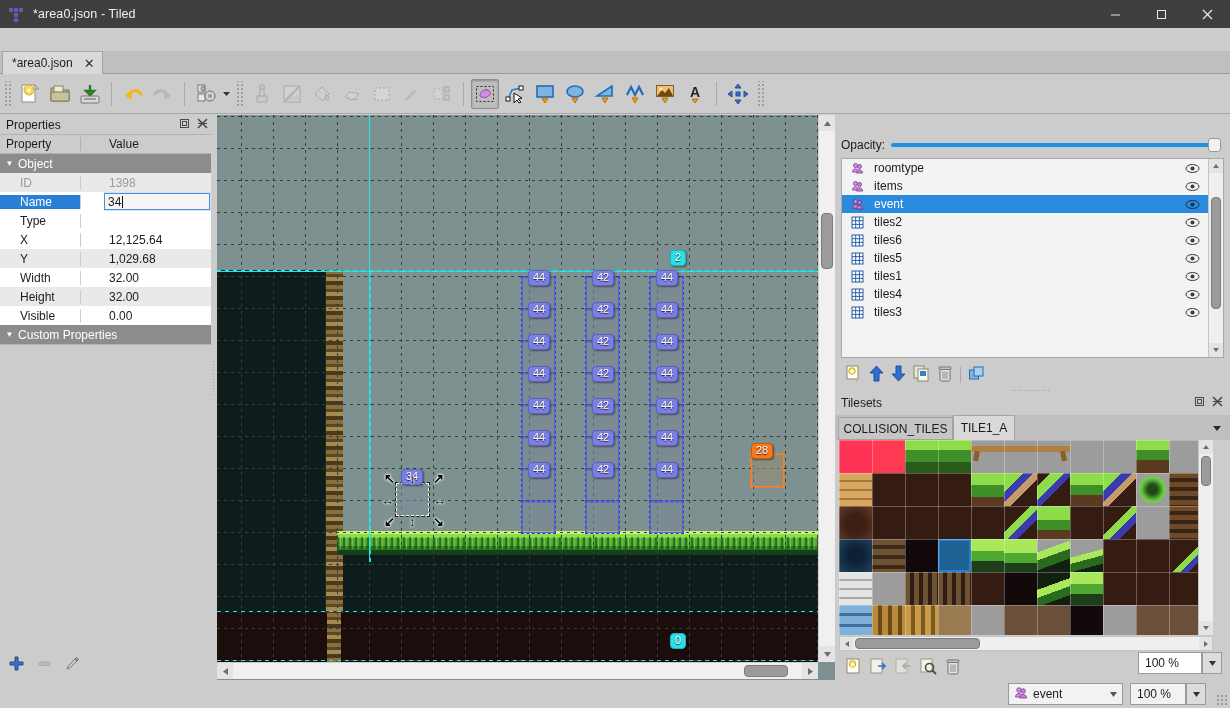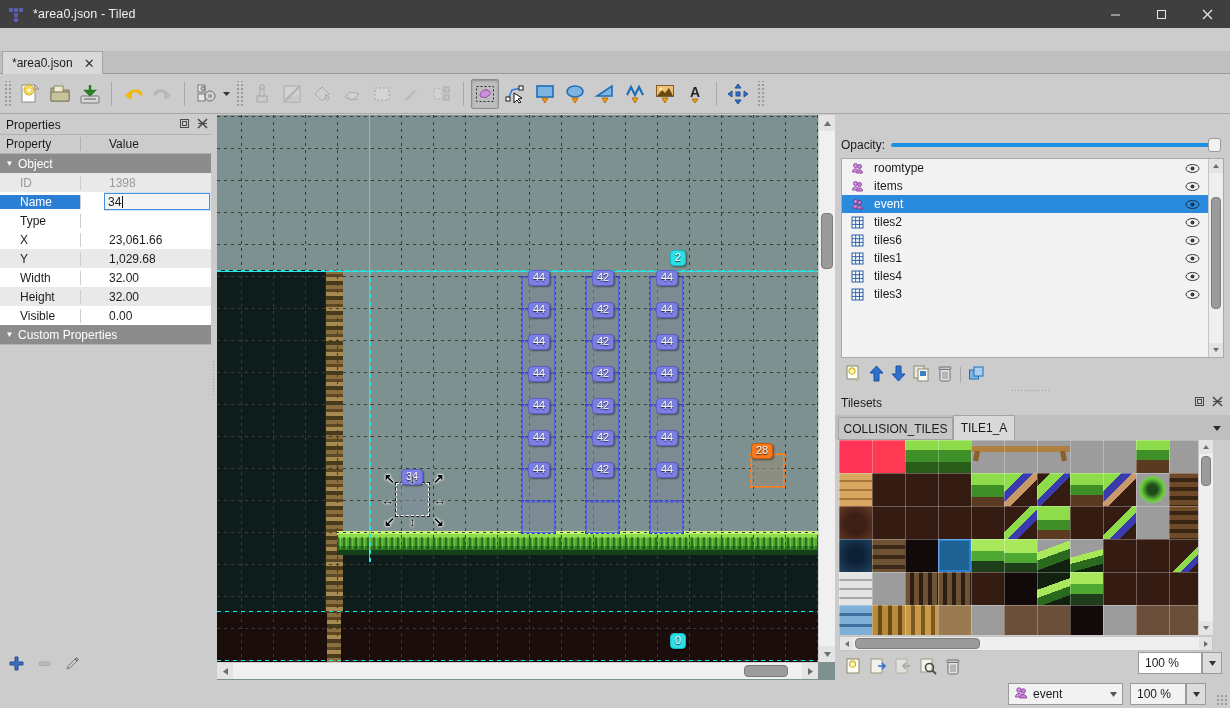--- a/index.html
+++ b/index.html
@@ -509,21 +509,21 @@
           </div>
       </div>
 
 
       <div class="ptrow">
         <div class="c1">
             <span class="tri"></span>
             <span>X</span>
           </div>
         <div class="c2">
-            <span>23,061.66</span>
+            <span>12,125.64</span>
           </div>
       </div>
 
       <div class="ptrow alt">
         <div class="c1">
             <span class="tri"></span>
             <span>Y</span>
           </div>
         <div class="c2">
             <span>1,029.68</span>
@@ -915,20 +915,44 @@
         <div class="lrow">
           <span class="li">
               <svg width="13" height="13" viewBox="0 0 13 13">
                 <rect x="1" y="1" width="11" height="11" fill="#fff" stroke="#2a5fa8"></rect>
                 <line x1="1" y1="4.7" x2="12" y2="4.7" stroke="#2a5fa8"></line>
                 <line x1="1" y1="8.4" x2="12" y2="8.4" stroke="#2a5fa8"></line>
                 <line x1="4.7" y1="1" x2="4.7" y2="12" stroke="#2a5fa8"></line>
                 <line x1="8.4" y1="1" x2="8.4" y2="12" stroke="#2a5fa8"></line>
               </svg>
             </span>
+          <span class="ln">tiles5</span>
+          <span class="eye">
+              <svg width="15" height="11" viewBox="0 0 15 11">
+                <ellipse cx="7.5" cy="5.5" rx="6.5" ry="4" fill="none" stroke="#3a3a3a"></ellipse>
+                <circle cx="7.5" cy="5.5" r="2" fill="#3a3a3a"></circle>
+              </svg>
+            </span>
+          <span class="lock">
+              <svg width="12" height="13" viewBox="0 0 12 13">
+                <path d="M3.5 6V4.2a3 3 0 015.5-1.6" fill="none" stroke="#2b2b2b" stroke-width="1.6"></path>
+                <rect x="1" y="6" width="9" height="6" rx="1" fill="#3a3a3a"></rect>
+              </svg>
+            </span>
+        </div>
+        <div class="lrow">
+          <span class="li">
+              <svg width="13" height="13" viewBox="0 0 13 13">
+                <rect x="1" y="1" width="11" height="11" fill="#fff" stroke="#2a5fa8"></rect>
+                <line x1="1" y1="4.7" x2="12" y2="4.7" stroke="#2a5fa8"></line>
+                <line x1="1" y1="8.4" x2="12" y2="8.4" stroke="#2a5fa8"></line>
+                <line x1="4.7" y1="1" x2="4.7" y2="12" stroke="#2a5fa8"></line>
+                <line x1="8.4" y1="1" x2="8.4" y2="12" stroke="#2a5fa8"></line>
+              </svg>
+            </span>
           <span class="ln">tiles1</span>
           <span class="eye">
               <svg width="15" height="11" viewBox="0 0 15 11">
                 <ellipse cx="7.5" cy="5.5" rx="6.5" ry="4" fill="none" stroke="#3a3a3a"></ellipse>
                 <circle cx="7.5" cy="5.5" r="2" fill="#3a3a3a"></circle>
               </svg>
             </span>
           <span class="lock">
               <svg width="12" height="13" viewBox="0 0 12 13">
                 <path d="M3.5 6V4.2a3 3 0 015.5-1.6" fill="none" stroke="#2b2b2b" stroke-width="1.6"></path>

